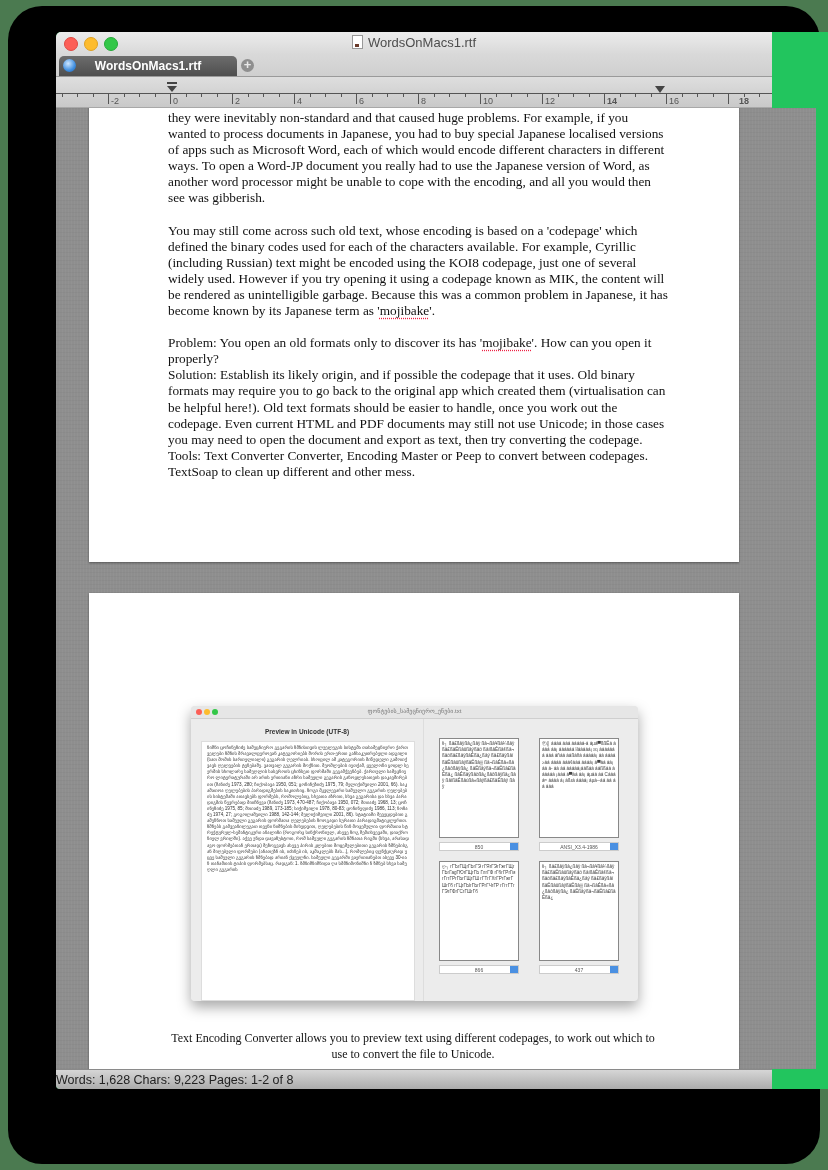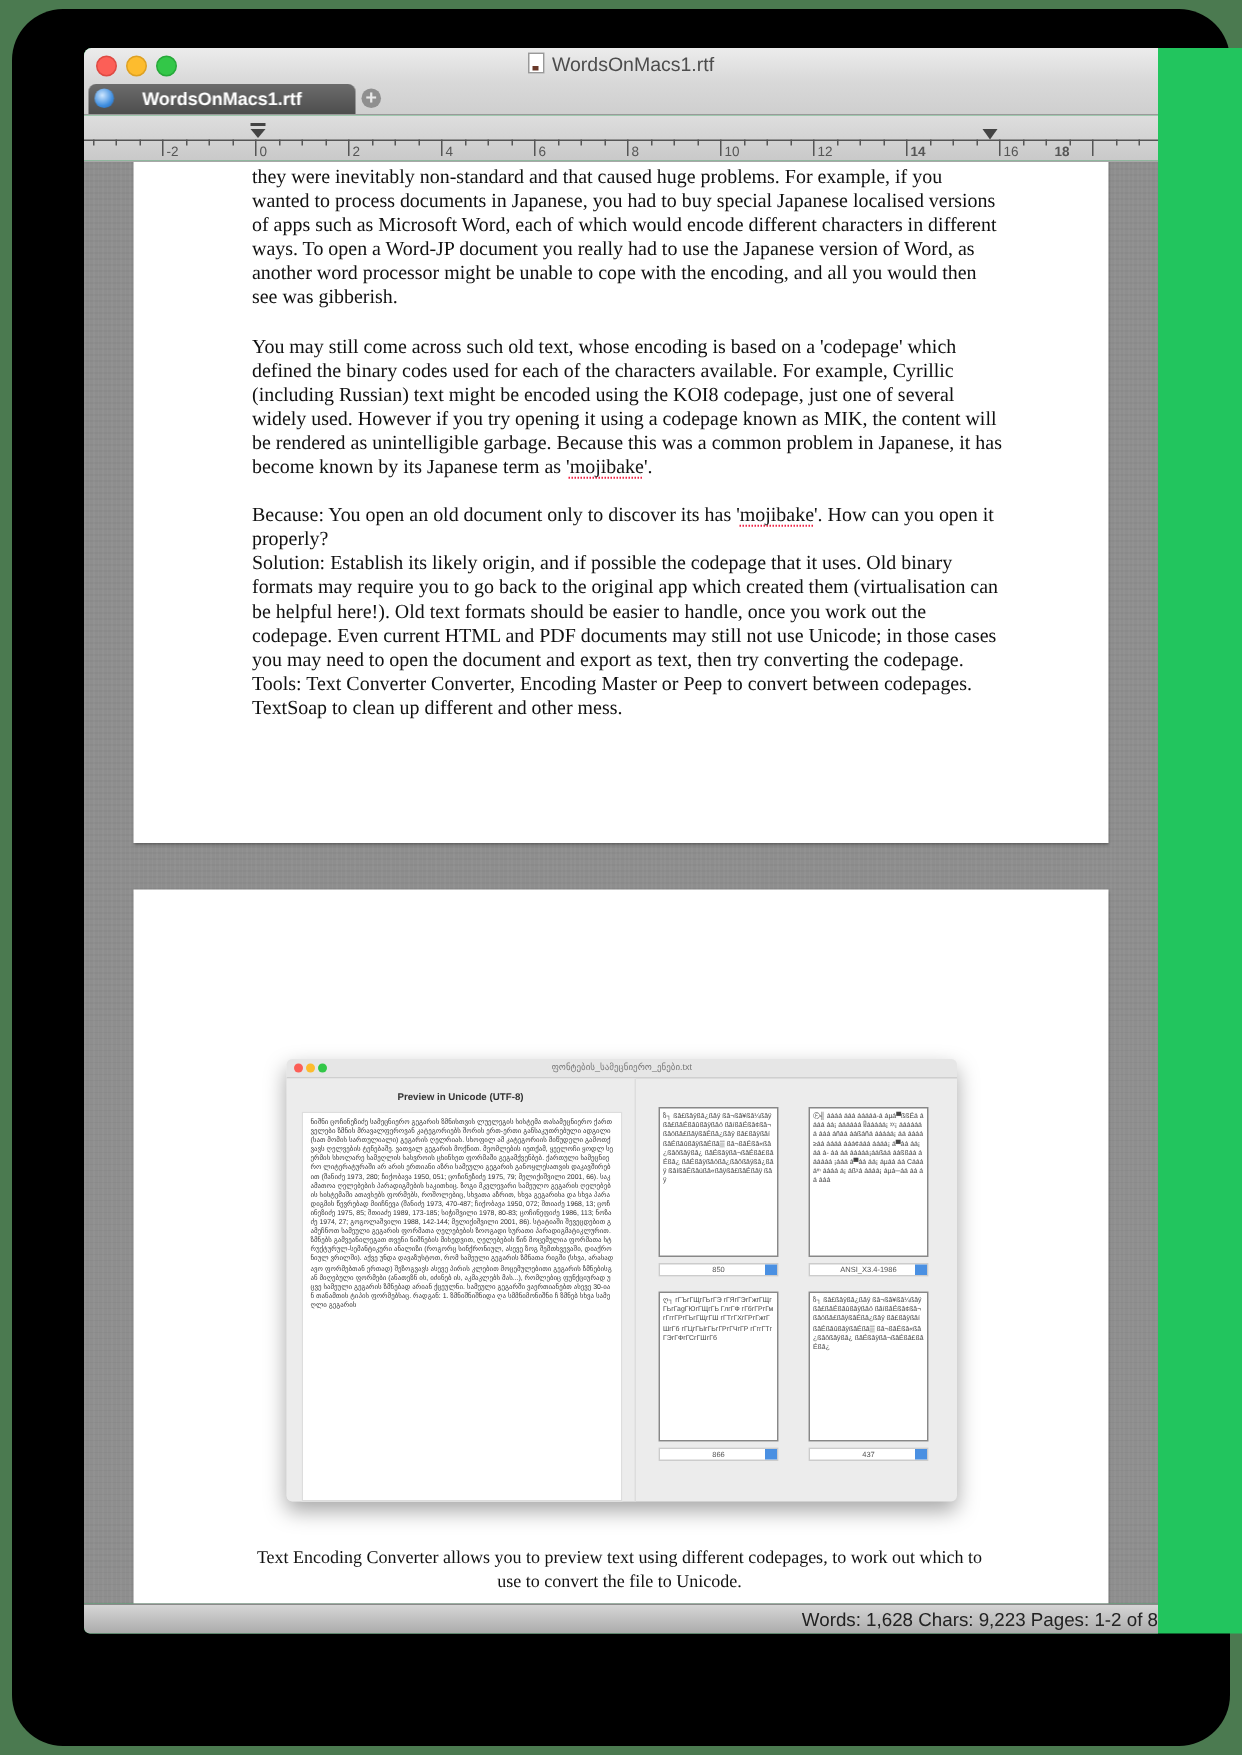--- a/index.html
+++ b/index.html
@@ -68,20 +68,21 @@
   .tick.minor { height:4px; }
   .tick-label { position:absolute; top:19px; font-size:9px; color:#555; }
   .marker-first { position:absolute; left:110px; top:5px; }
   .marker-right { position:absolute; left:598px; top:9px; }
   
   .scrollarea {
     position:absolute; left:0; top:76px; width:716px; height:961px; overflow:hidden;
     background:#8e8e8e;
     background-image:repeating-linear-gradient(90deg, rgba(255,255,255,0.03) 0 1px, transparent 1px 3px),
                      repeating-linear-gradient(0deg, rgba(0,0,0,0.03) 0 1px, transparent 1px 4px);
+    padding-left:44px;
   }
   .page {
     position:absolute; left:33px; width:650px; background:#fff;
     box-shadow:0 1px 2px rgba(0,0,0,0.4);
   }
   .page1 { top:-20px; height:474px; }
   .page2 { top:485px; height:520px; }
   .body-text {
     position:absolute; left:79px; width:500px;
     font-family:"Liberation Serif", serif; font-size:13.3px; line-height:16.1px; color:#111;
@@ -114,21 +115,21 @@
   }
   .cp-sel::after { content:""; position:absolute; right:0; top:0; width:8px; height:7px; background:#4a90e2; }
   .caption {
     position:absolute; left:74px; top:437px; width:500px; text-align:center;
     font-family:"Liberation Serif", serif; font-size:12px; line-height:16px; color:#111;
   }
   
   .statusbar {
     position:absolute; left:0; top:1037px; width:716px; height:20px;
     background:linear-gradient(#d6d6d6,#a9a9a9); border-top:1px solid #8a8a8a;
-    text-align:right; font-size:12.5px; line-height:20px; color:#222;
+    text-align:left; font-size:12.5px; line-height:20px; color:#222;
   }
 </style>
 </head>
 <body>
 
 <div class="shadow"></div>
 
 <div class="window">
 
   <div class="titlebar">
@@ -206,32 +207,32 @@
       <div class="tick-label" style="left: 55px;">-2</div>
       <div class="tick-label" style="left: 117px;">0</div>
       <div class="tick-label" style="left: 179px;">2</div>
       <div class="tick-label" style="left: 241px;">4</div>
       <div class="tick-label" style="left: 303px;">6</div>
       <div class="tick-label" style="left: 365px;">8</div>
       <div class="tick-label" style="left: 427px;">10</div>
       <div class="tick-label" style="left: 489px;">12</div>
       <div class="tick-label" style="left: 551px; font-weight: bold;">14</div>
       <div class="tick-label" style="left: 613px;">16</div>
-      <div class="tick-label" style="left: 647px; font-weight: bold;">18</div>
+      <div class="tick-label" style="left: 683px; font-weight: bold;">18</div>
     </div>
 
   <div class="scrollarea">
 
     <div class="page page1">
       <div class="body-text" style="top:22px;">
         <p>they were inevitably non-standard and that caused huge problems. For example, if you wanted to process documents in Japanese, you had to buy special Japanese localised versions of apps such as Microsoft Word, each of which would encode different characters in different ways. To open a Word-JP document you really had to use the Japanese version of Word, as another word processor might be unable to cope with the encoding, and all you would then see was gibberish.</p>
         <div class="gap"></div>
         <p><span>You may still come across such old text, whose encoding is based on a 'codepage' which defined the binary codes used for each of the characters available. For example, Cyrillic (including Russian) text might be encoded using the KOI8 codepage, just one of several widely used. However if you try opening it using a codepage known as MIK, the content will be rendered as unintelligible garbage. Because this was a common problem in Japanese, it has become known by its Japanese term as '</span><span class="sq">mojibake</span><span>'.</span></p>
         <div class="gap"></div>
-        <p><span>Because: You open an old document only to discover its has '</span><span class="sq">mojibake</span><span>'. How can you open it properly?</span></p>
+        <p><span>Problem: You open an old formats only to discover its has '</span><span class="sq">mojibake</span><span>'. How can you open it properly?</span></p>
         <p>Solution: Establish its likely origin, and if possible the codepage that it uses. Old binary formats may require you to go back to the original app which created them (virtualisation can be helpful here!). Old text formats should be easier to handle, once you work out the codepage. Even current HTML and PDF documents may still not use Unicode; in those cases you may need to open the document and export as text, then try converting the codepage.</p>
         <p>Tools: Text Converter Converter, Encoding Master or Peep to convert between codepages.</p>
         <p>TextSoap to clean up different and other mess.</p>
       </div>
     </div>
 
     <div class="page page2">
       <div class="shot">
         <div class="shot-title">
           <div class="sd" style="left:5px;background:#fc5f57"></div>

